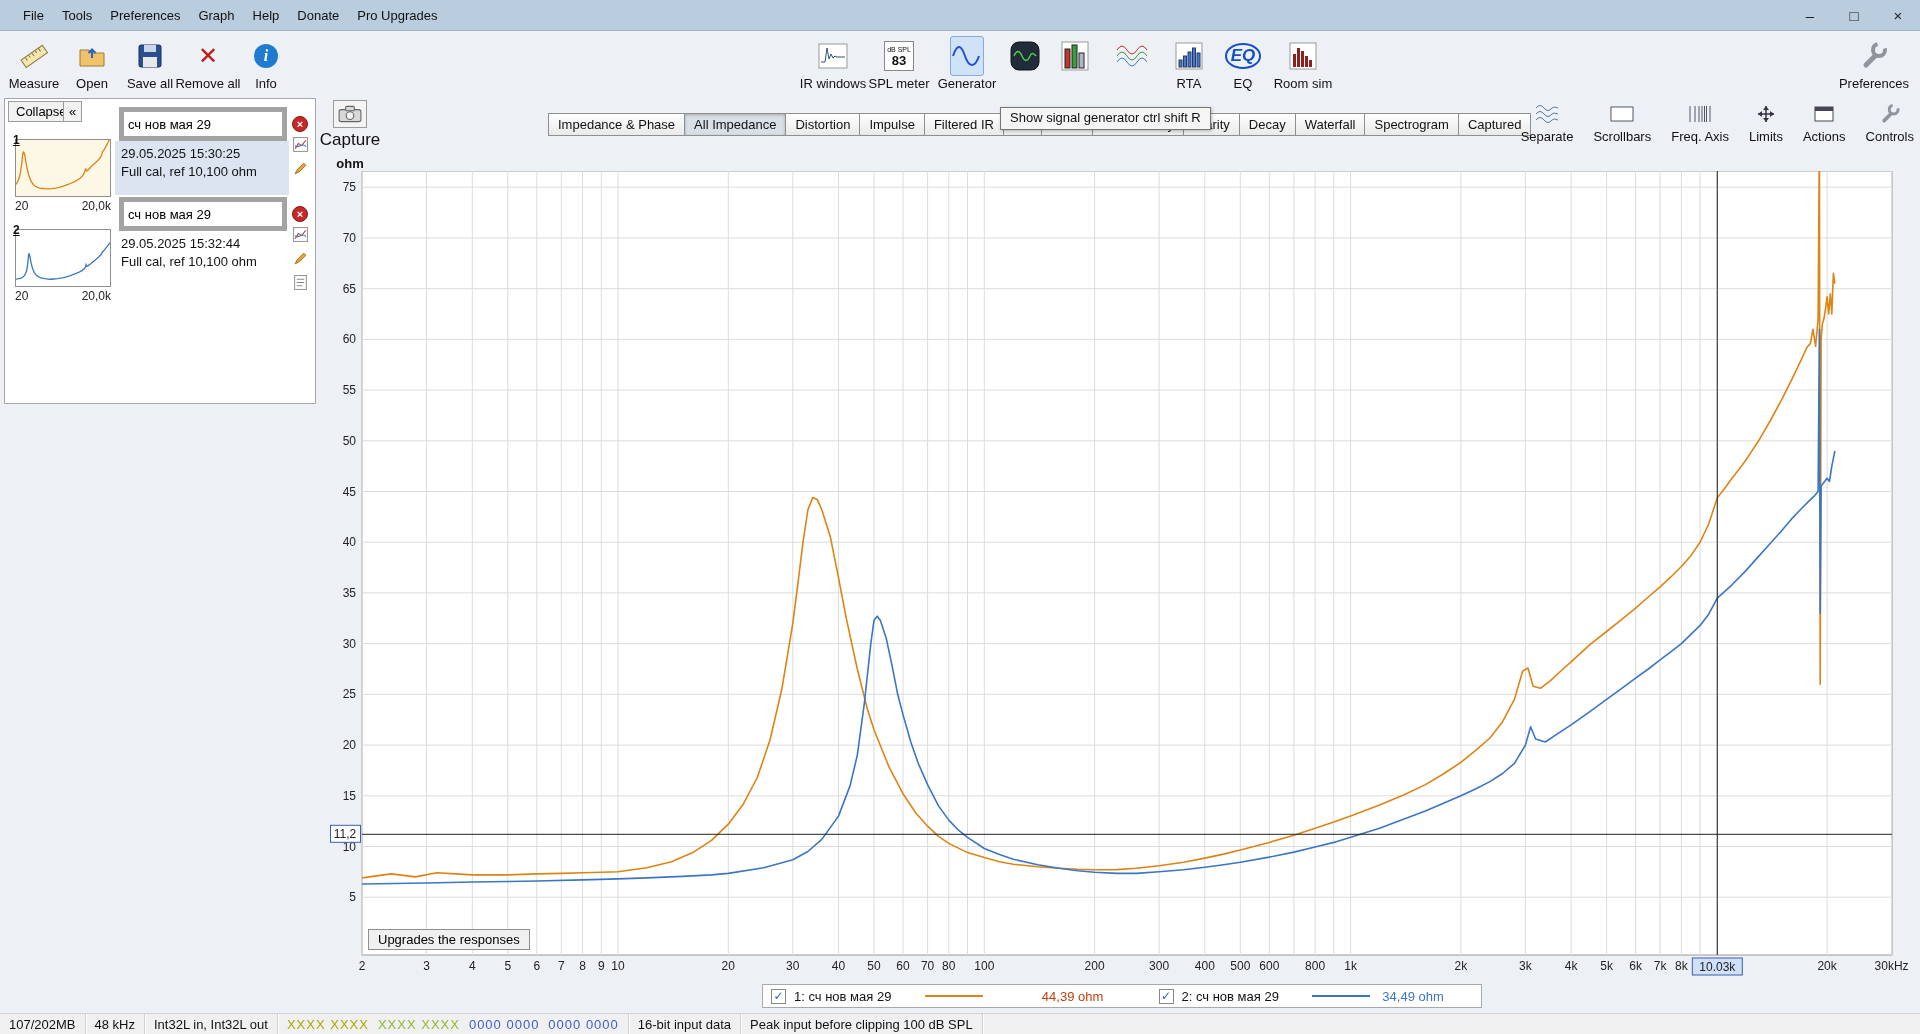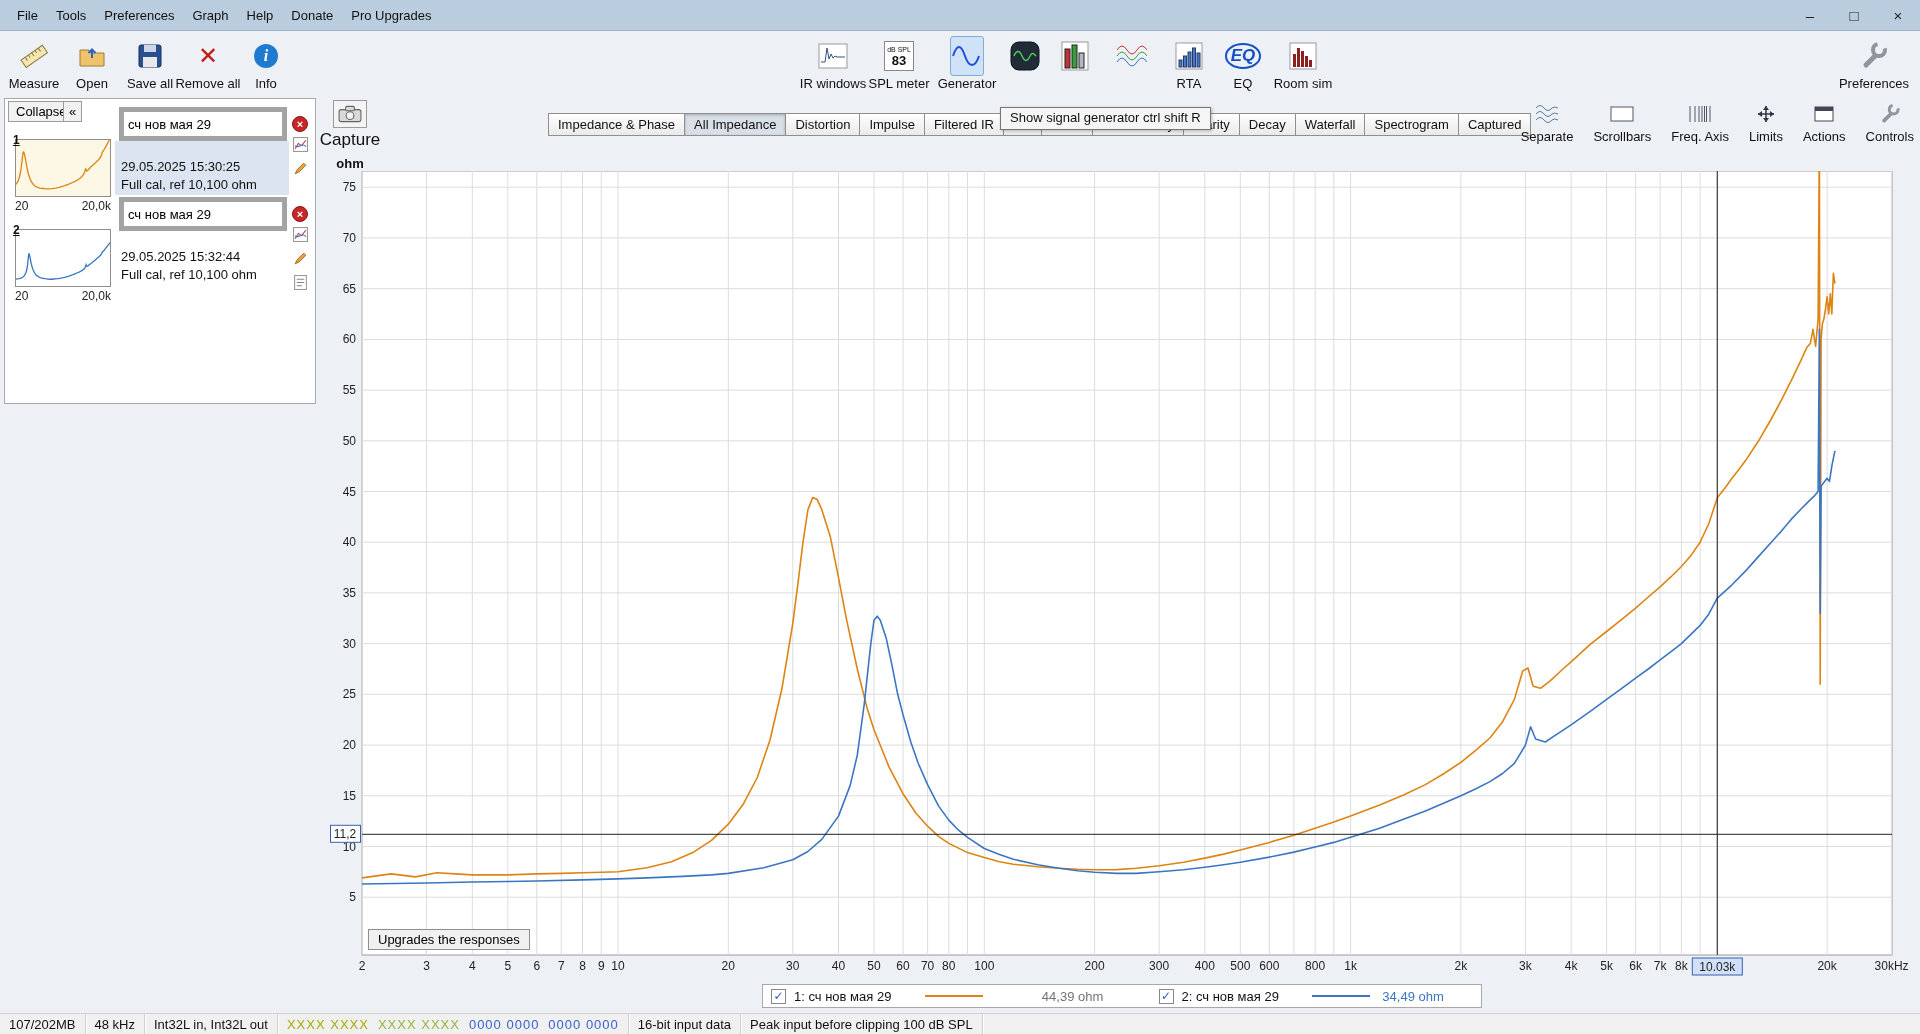--- a/index.html
+++ b/index.html
@@ -1,21 +1,21 @@
 <!DOCTYPE html>
 <html><head>
 <meta charset="utf-8">
 <style>
 *{margin:0;padding:0;box-sizing:border-box}
 html,body{width:1920px;height:1034px;overflow:hidden}
 body{position:relative;background:#edf1f6;font-family:"Liberation Sans","DejaVu Sans",sans-serif;color:#111;font-size:13px}
 
 
 .titlebar{position:absolute;left:0;top:0;width:1920px;height:31px;background:#b9cdde;display:flex;align-items:center;border-bottom:1px solid #9fb5c8}
-.menu{display:flex;padding-left:8px;z-index:2}
+.menu{display:flex;padding-left:14px;z-index:2}
 .menu-item{padding:3px 9px;white-space:nowrap}
 .win-title{position:absolute;left:0;right:0;text-align:center;font-size:13px}
 .win-controls{margin-left:auto;display:flex;z-index:2}
 .win-btn{width:44px;height:31px;display:flex;align-items:center;justify-content:center;font-size:15px;color:#222}
 
 
 .toolbar{position:absolute;left:0;top:31px;width:1920px;height:68px;background:#edf1f6}
 .tool-group{position:absolute;top:5px;display:flex;gap:2px}
 .tool-item{display:flex;flex-direction:column;align-items:center;width:56px}
 .tool-icon{height:40px;display:flex;align-items:center;justify-content:center}
@@ -35,21 +35,21 @@
 .collapse-arrow{position:absolute;left:58px;top:2px;width:19px;height:21px;background:#f2f2f2;border:1px solid #9c9c9c;font-size:13px;text-align:center;line-height:19px}
 .m-name-row{position:absolute;left:114px;display:flex;align-items:center;gap:5px}
 .meas-input{width:168px;height:34px;border:5px solid #a3a3a3;font-size:13px;padding:0 4px;font-family:inherit}
 .del-btn{width:16px;height:16px;border-radius:50%;background:#c62828;border:1px solid #8e1313;color:#fff;font-size:11px;font-weight:bold;display:flex;align-items:center;justify-content:center}
 .m-body{position:absolute;left:6px;width:300px;height:90px}
 .thumb{position:absolute;left:4px;top:4px;width:96px;height:58px;border:1px solid #8f8f8f;background:#fff;overflow:hidden}
 .thumb.sel{background:#fdf8e6}
 .thumb svg{position:absolute;left:0;top:0}
 .thumb-idx{position:absolute;left:-1px;top:-3px;font-size:12px;font-weight:bold;text-decoration:underline;z-index:2;background:transparent;padding:1px 3px}
 .thumb-labels{position:absolute;left:4px;top:64px;width:96px;display:flex;justify-content:space-between;font-size:12px;color:#222}
-.meta{position:absolute;left:104px;top:6px;width:174px;height:54px;padding:17px 6px;font-size:13px;line-height:18px}
+.meta{position:absolute;left:104px;top:6px;width:174px;height:54px;padding:4px 6px;font-size:13px;line-height:18px}
 .meta.sel{background:#dbe4f0}
 .icon-col{position:absolute;left:282px;top:2px;display:flex;flex-direction:column;gap:9px}
 .mini-icon{width:15px;height:15px;display:flex;align-items:center;justify-content:center}
 
 
 .capture-col{position:absolute;left:326px;top:100px;width:48px;display:flex;flex-direction:column;align-items:center;gap:2px}
 .capture-btn{width:34px;height:28px;border:1px solid #9a9a9a;background:#f4f4f4;display:flex;align-items:center;justify-content:center}
 .capture-label{font-size:17px}
 .unit-label{font-size:13px;font-weight:bold;margin-top:4px}
 
@@ -484,21 +484,21 @@
     <text class="tick" x="15" y="667.3" text-anchor="middle" fill="#13377c">11,2</text>
     <rect x="1362.3" y="787" width="50" height="17" fill="#cfe0f8" stroke="#3a5fae"></rect>
     <text class="tick" x="1387.3" y="800" text-anchor="middle" fill="#13377c">10.03k</text>
   </svg>
 <button class="avg-btn">Upgrades the responses</button>
 
 <div class="legend">
   <span class="leg-check"></span>
   <span class="leg-label">1: сч нов мая 29</span>
   <span class="leg-swatch" style="border-top-color: rgb(221, 132, 20);"></span>
-  <span class="leg-value" style="color: #737373; margin-left: 47px;">44,39 ohm</span>
+  <span class="leg-value" style="color: #c2410c; margin-left: 47px;">44,39 ohm</span>
   <span class="leg-gap"></span>
   <span class="leg-check"></span>
   <span class="leg-label">2: сч нов мая 29</span>
   <span class="leg-swatch" style="border-top-color: rgb(59, 118, 194);"></span>
   <span class="leg-value" style="color: rgb(59, 118, 194);">34,49 ohm</span>
 </div>
 
 <div class="statusbar">
   <div class="seg">
       <span>107/202MB</span>

